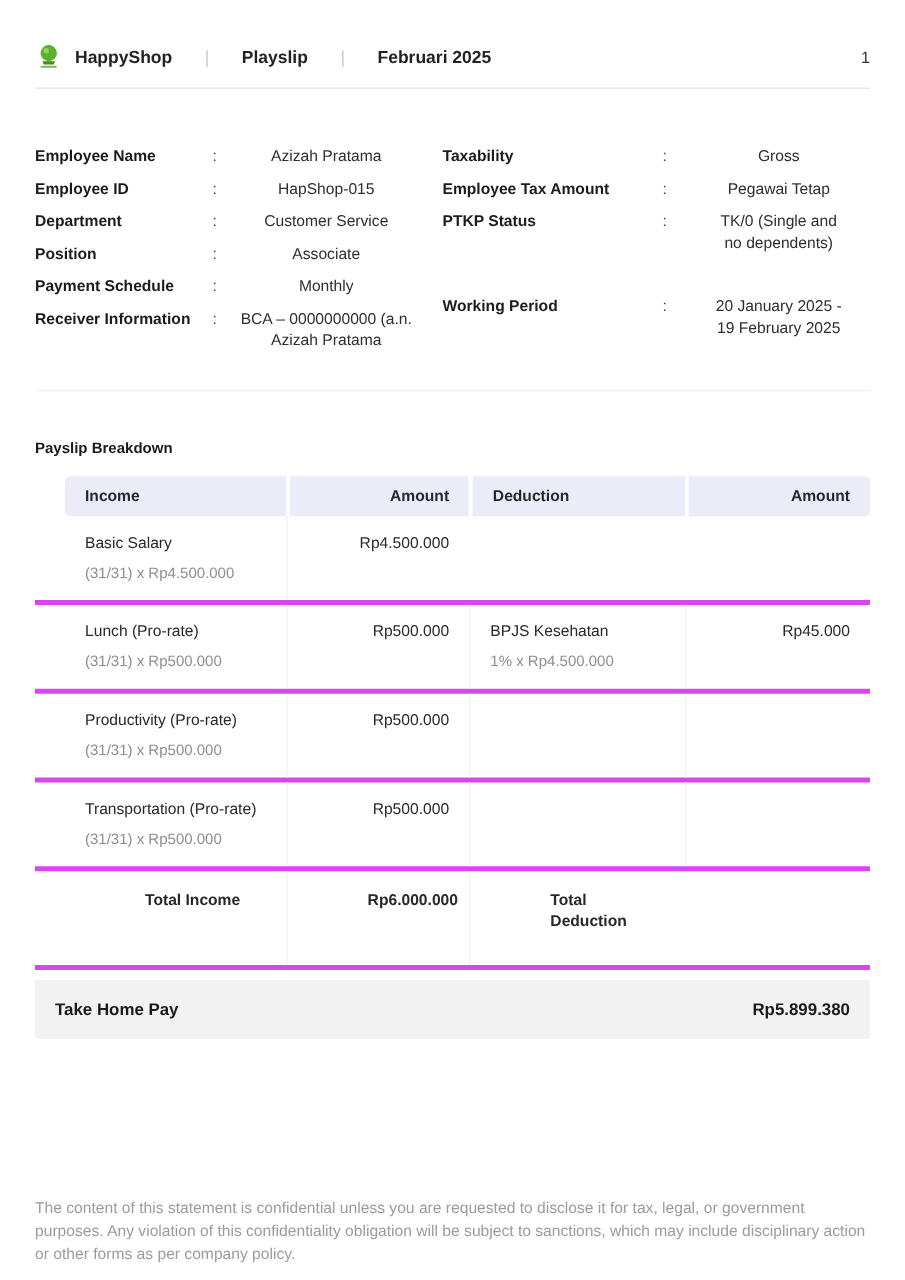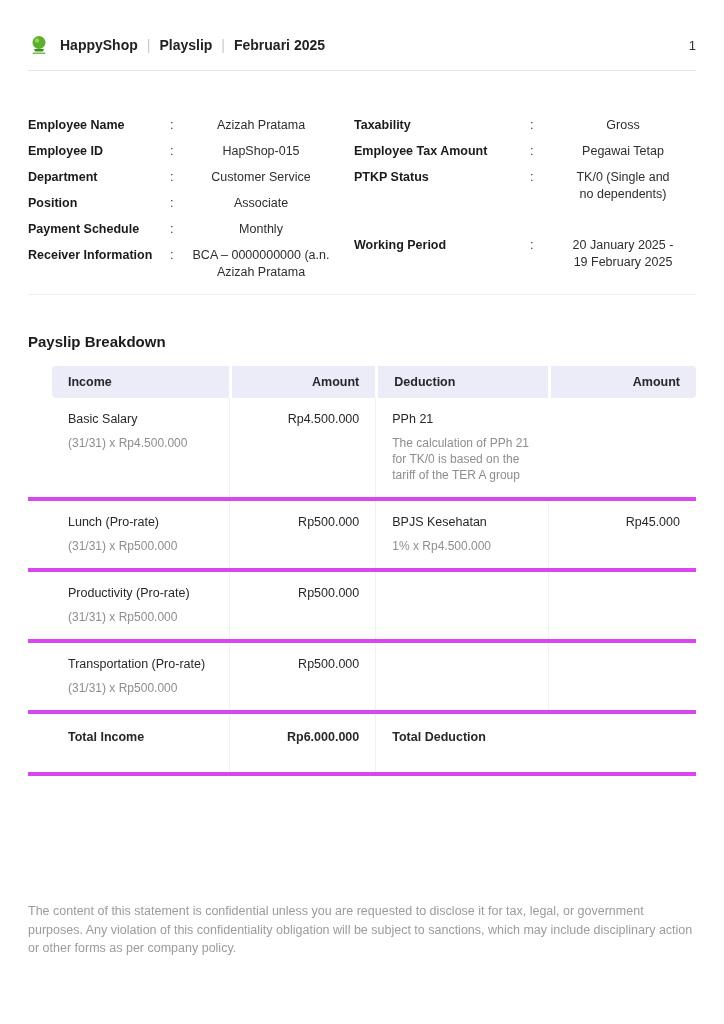--- a/index.html
+++ b/index.html
@@ -13,56 +13,56 @@
   body{
     width:724px;height:1024px;overflow:hidden;
     font-family:"Liberation Sans","DejaVu Sans",sans-serif;
     color:#1d1d1f;position:relative;
   }
   .page{padding:34px 28px 0 28px;}
 
   
   .hdr{display:flex;align-items:center;gap:10px;padding-bottom:14px;border-bottom:1px solid #e4e4e4;}
   .hdr .logo{width:22px;height:22px;flex:0 0 auto;}
-  .hdr-text{display:flex;align-items:center;gap:9px;font-size:14px;font-weight:700;color:#222;}
+  .hdr-text{display:flex;align-items:center;gap:26px;font-size:14px;font-weight:700;color:#222;}
   .hdr-sep{color:#c9c9c9;font-weight:400;font-size:14px;}
   .hdr-page{margin-left:auto;font-size:13px;color:#333;font-weight:400;}
 
   
-  .info{display:flex;margin-top:46px;padding-bottom:4px;border-bottom:1px solid #f0f0f0;}
+  .info{display:flex;margin-top:46px;padding-bottom:22px;border-bottom:1px solid #f0f0f0;}
   .info-col{display:flex;flex-direction:column;}
   .info-col.left{width:326px;flex:0 0 auto;}
   .info-col.right{flex:1;}
   .info-row{display:grid;grid-template-columns:140px 14px 1fr;column-gap:2px;margin-bottom:9px;}
   .info-col.right .info-row{grid-template-columns:152px 14px 1fr;gap:24px;}
   .info-row.gap-top{margin-top:25px;}
   .i-label{font-size:12.5px;font-weight:700;color:#1b1b1d;line-height:17px;}
   .i-colon{font-size:12.5px;color:#3a3a3c;line-height:17px;}
   .i-value{font-size:12.5px;color:#2e2e30;line-height:17px;padding-right:18px;text-align:center;}
 
   
-  .bd-title{margin-top:38px;font-size:15px;font-weight:700;color:#1b1b1d;}
+  .bd-title{margin-top:38px;font-size:12px;font-weight:700;color:#1b1b1d;}
   .tbl{margin-top:16px;}
   .trow{display:grid;grid-template-columns:27.5% 22.7% 26.8% 23%;padding-left:24px;}
   .thead .cell{
     background:var(--table-header-bg);
     font-size:12.5px;font-weight:700;color:#27272b;
     padding:9px 16px;
   }
   .thead .cell + .cell{border-left:3px solid #fff;}
   .thead .cell:first-child{border-radius:4px 0 0 4px;}
   .thead .cell:last-child{border-radius:0 4px 4px 0;}
   .tbody .trow{border-bottom:4px solid #d946ef;}
   .tbody .cell{padding:13px 16px 14px 16px;}
   .tbody .cell + .cell{border-left:1px solid #f1f1f3;}
   .c-right{text-align:right;}
   .c-label{font-size:12.5px;color:#28282a;line-height:17px;}
   .c-amount{font-size:12.5px;color:#28282a;line-height:17px;}
   .c-sub{font-size:12px;color:#8d8d92;line-height:16px;margin-top:7px;max-width:160px;}
-  .trow.total .c-label,.trow.total .c-amount{font-weight:700;}
+  .trow.total .c-label,.trow.total .c-amount{font-weight:700;margin-left:48px;}
   .trow.total .cell{padding-top:15px;padding-bottom:26px;}
 
   
   .thp{
     margin-top:8px;background:#f2f2f2;border-radius:2px;
     display:flex;justify-content:space-between;align-items:center;
     padding:16px 16px;
   }
   .thp-label,.thp-amount{font-size:13.5px;font-weight:700;color:#1b1b1d;}
 
@@ -162,24 +162,20 @@
 
     <div class="tbody">
       <div class="trow">
         <div class="cell">
           <div class="c-label">Basic Salary</div>
           <div class="c-sub">(31/31) x Rp4.500.000</div>
         </div>
         <div class="cell c-right">
           <div class="c-amount">Rp4.500.000</div>
         </div>
-        <div class="cell">
-          <div class="c-label">PPh 21</div>
-          <div class="c-sub">The calculation of PPh 21 for TK/0 is based on the tariff of the TER A group</div>
-        </div>
       </div>
 
       <div class="trow">
         <div class="cell">
           <div class="c-label">Lunch (Pro-rate)</div>
           <div class="c-sub">(31/31) x Rp500.000</div>
         </div>
         <div class="cell c-right">
           <div class="c-amount">Rp500.000</div>
         </div>
@@ -223,16 +219,20 @@
         <div class="cell c-right">
           <div class="c-amount">Rp6.000.000</div>
         </div>
         <div class="cell">
           <div class="c-label">Total Deduction</div>
         </div>
       </div>
     </div>
   </div>
 
+  <div class="thp">
+    <span class="thp-label">Take Home Pay</span>
+    <span class="thp-amount">Rp5.899.380</span>
+  </div>
 
   <div class="disclaimer">The content of this statement is confidential unless you are requested to disclose it for tax, legal, or government purposes. Any violation of this confidentiality obligation will be subject to sanctions, which may include disciplinary action or other forms as per company policy.</div>
 
 </div>
 
 </body></html>

